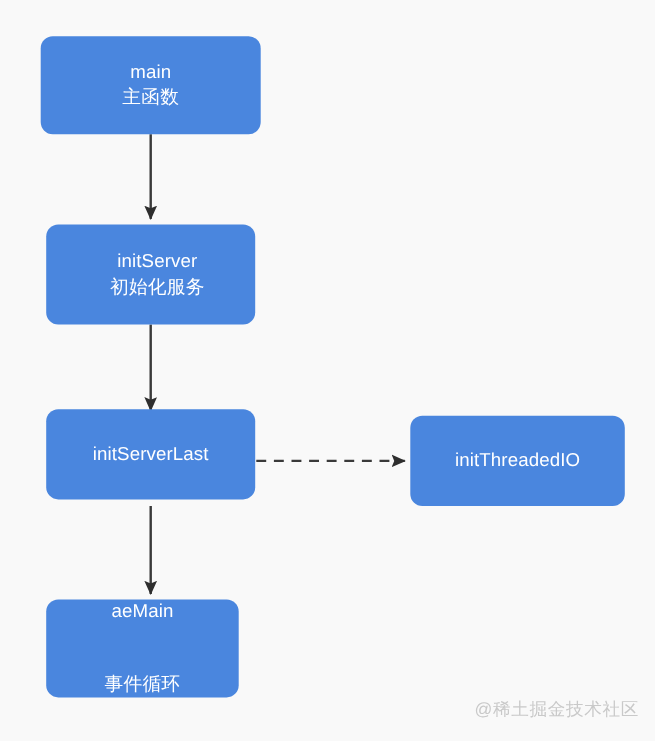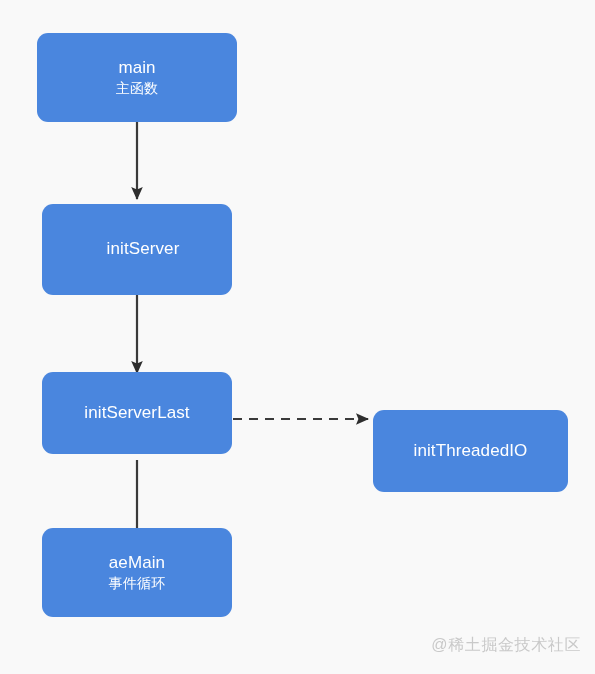--- a/index.html
+++ b/index.html
@@ -33,31 +33,30 @@
     text-align: center;
     z-index: 2;
     border-radius: 11px;
   }
   .node-title {
     font-size: 17px;
     letter-spacing: 0.1px;
     white-space: nowrap;
   }
   .node-sub {
-    font-size: 14px;
+    font-size: 17px;
     letter-spacing: 0.2px;
     white-space: nowrap;
-    font-family: Liberation Mono, monospace;
   }
   
   #node-main        { left: 37px;  top: 33px;  width: 200px; height: 89px; }
   #node-initserver  { left: 42px;  top: 204px; width: 190px; height: 91px; padding-left: 12px; }
   #node-initserverlast { left: 42px; top: 372px; width: 190px; height: 82px; }
-  #node-initthreadedio { left: 373px; top: 378px; width: 195px; height: 82px; margin-top: 32px; }
-  #node-aemain      { left: 42px;  top: 528px; width: 190px; height: 89px; }
+  #node-initthreadedio { left: 373px; top: 378px; width: 195px; height: 82px; }
+  #node-aemain      { left: 42px;  top: 545px; width: 175px; height: 89px; justify-content: space-between; }
 
   .edge-layer {
     position: absolute;
     left: 0;
     top: 0;
     width: 595px;
     height: 674px;
     z-index: 1;
   }
   .watermark {
@@ -103,20 +102,21 @@
     </g>
   </svg>
 
   <div class="node" id="node-main">
     <span class="node-title">main</span>
     <span class="node-sub">主函数</span>
   </div>
 
   <div class="node" id="node-initserver">
     <span class="node-title">initServer</span>
+    <span class="node-sub">初始化服务</span>
   </div>
 
   <div class="node" id="node-initserverlast">
     <span class="node-title">initServerLast</span>
   </div>
 
   <div class="node" id="node-initthreadedio">
     <span class="node-title">initThreadedIO</span>
   </div>
 

